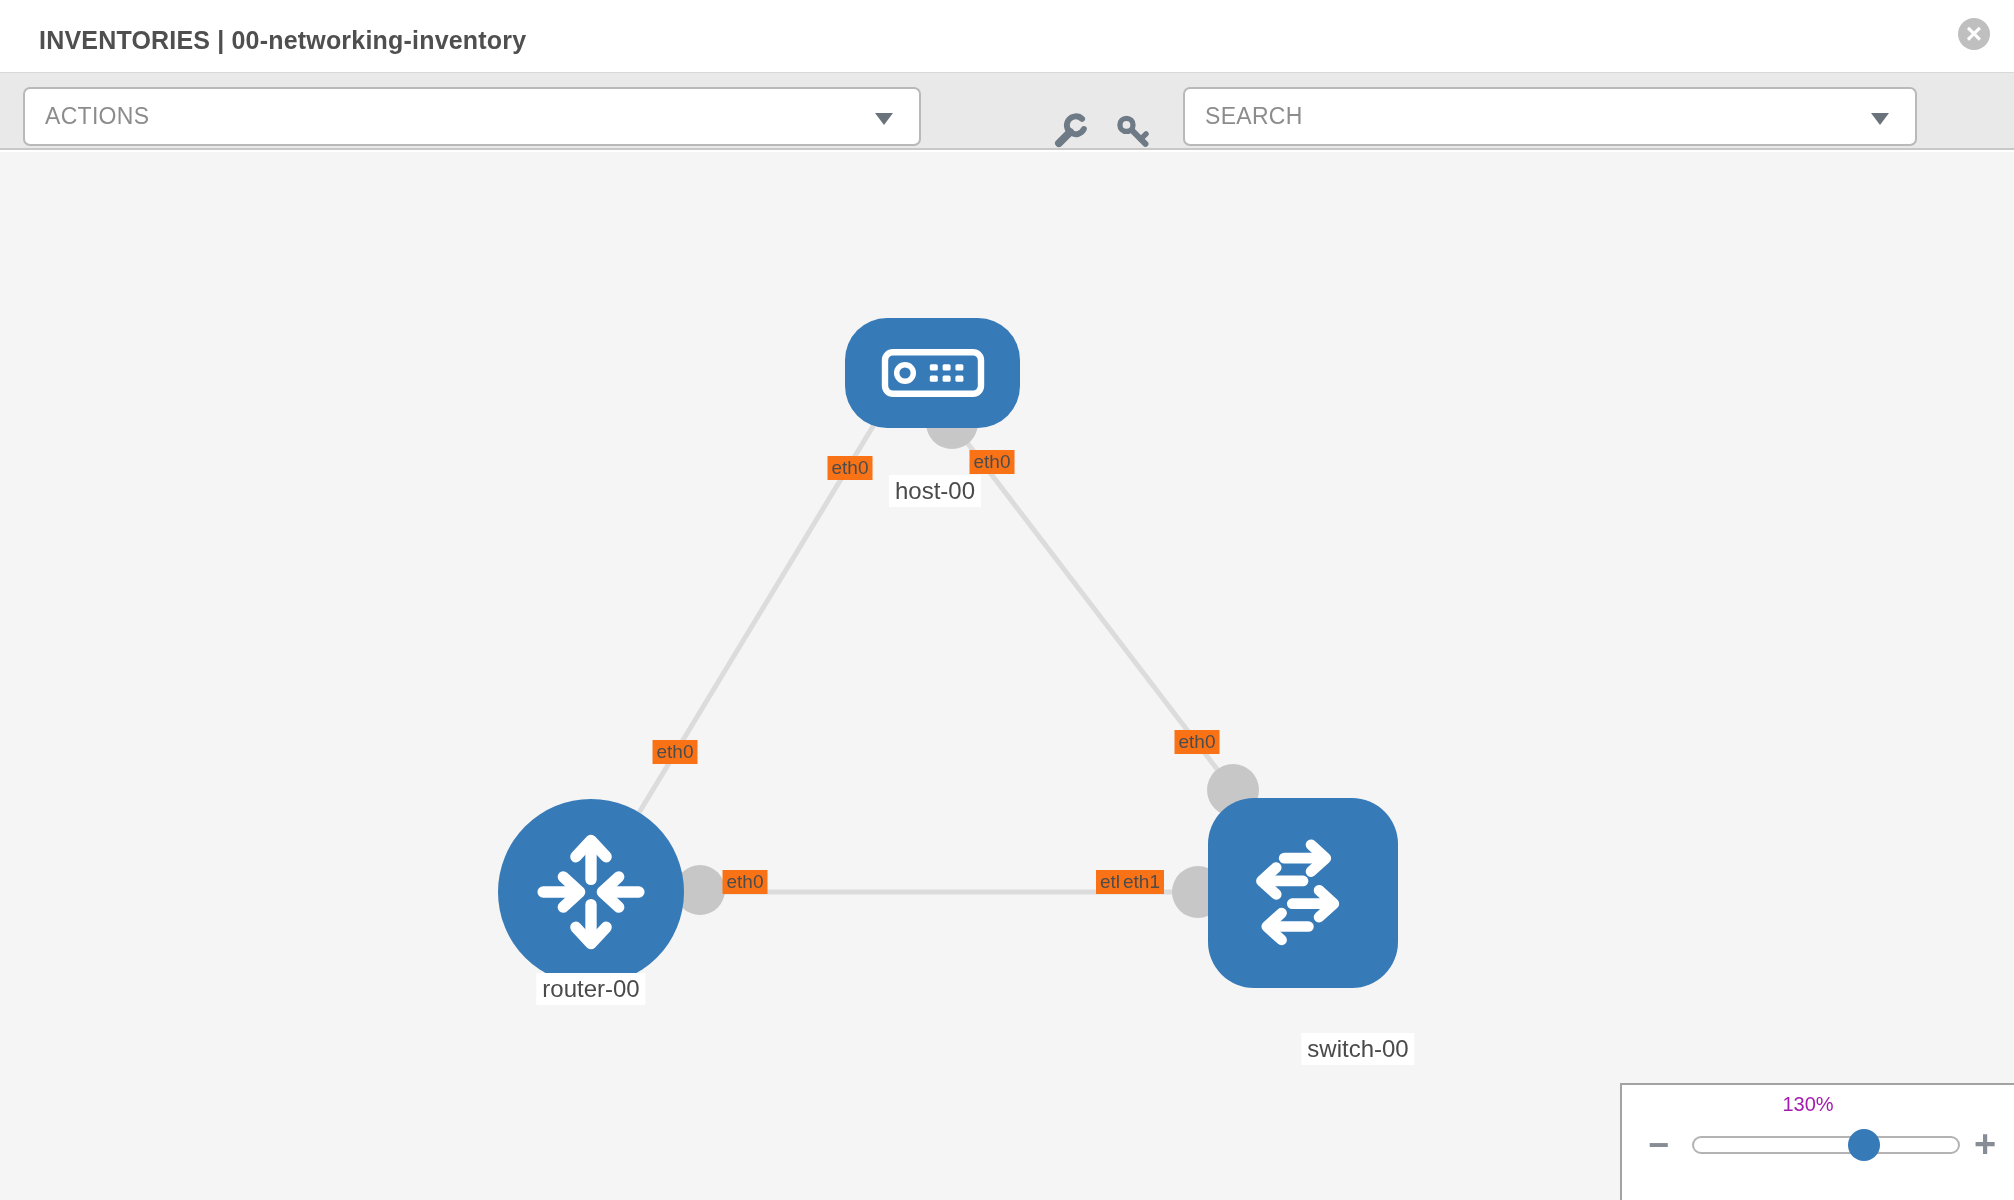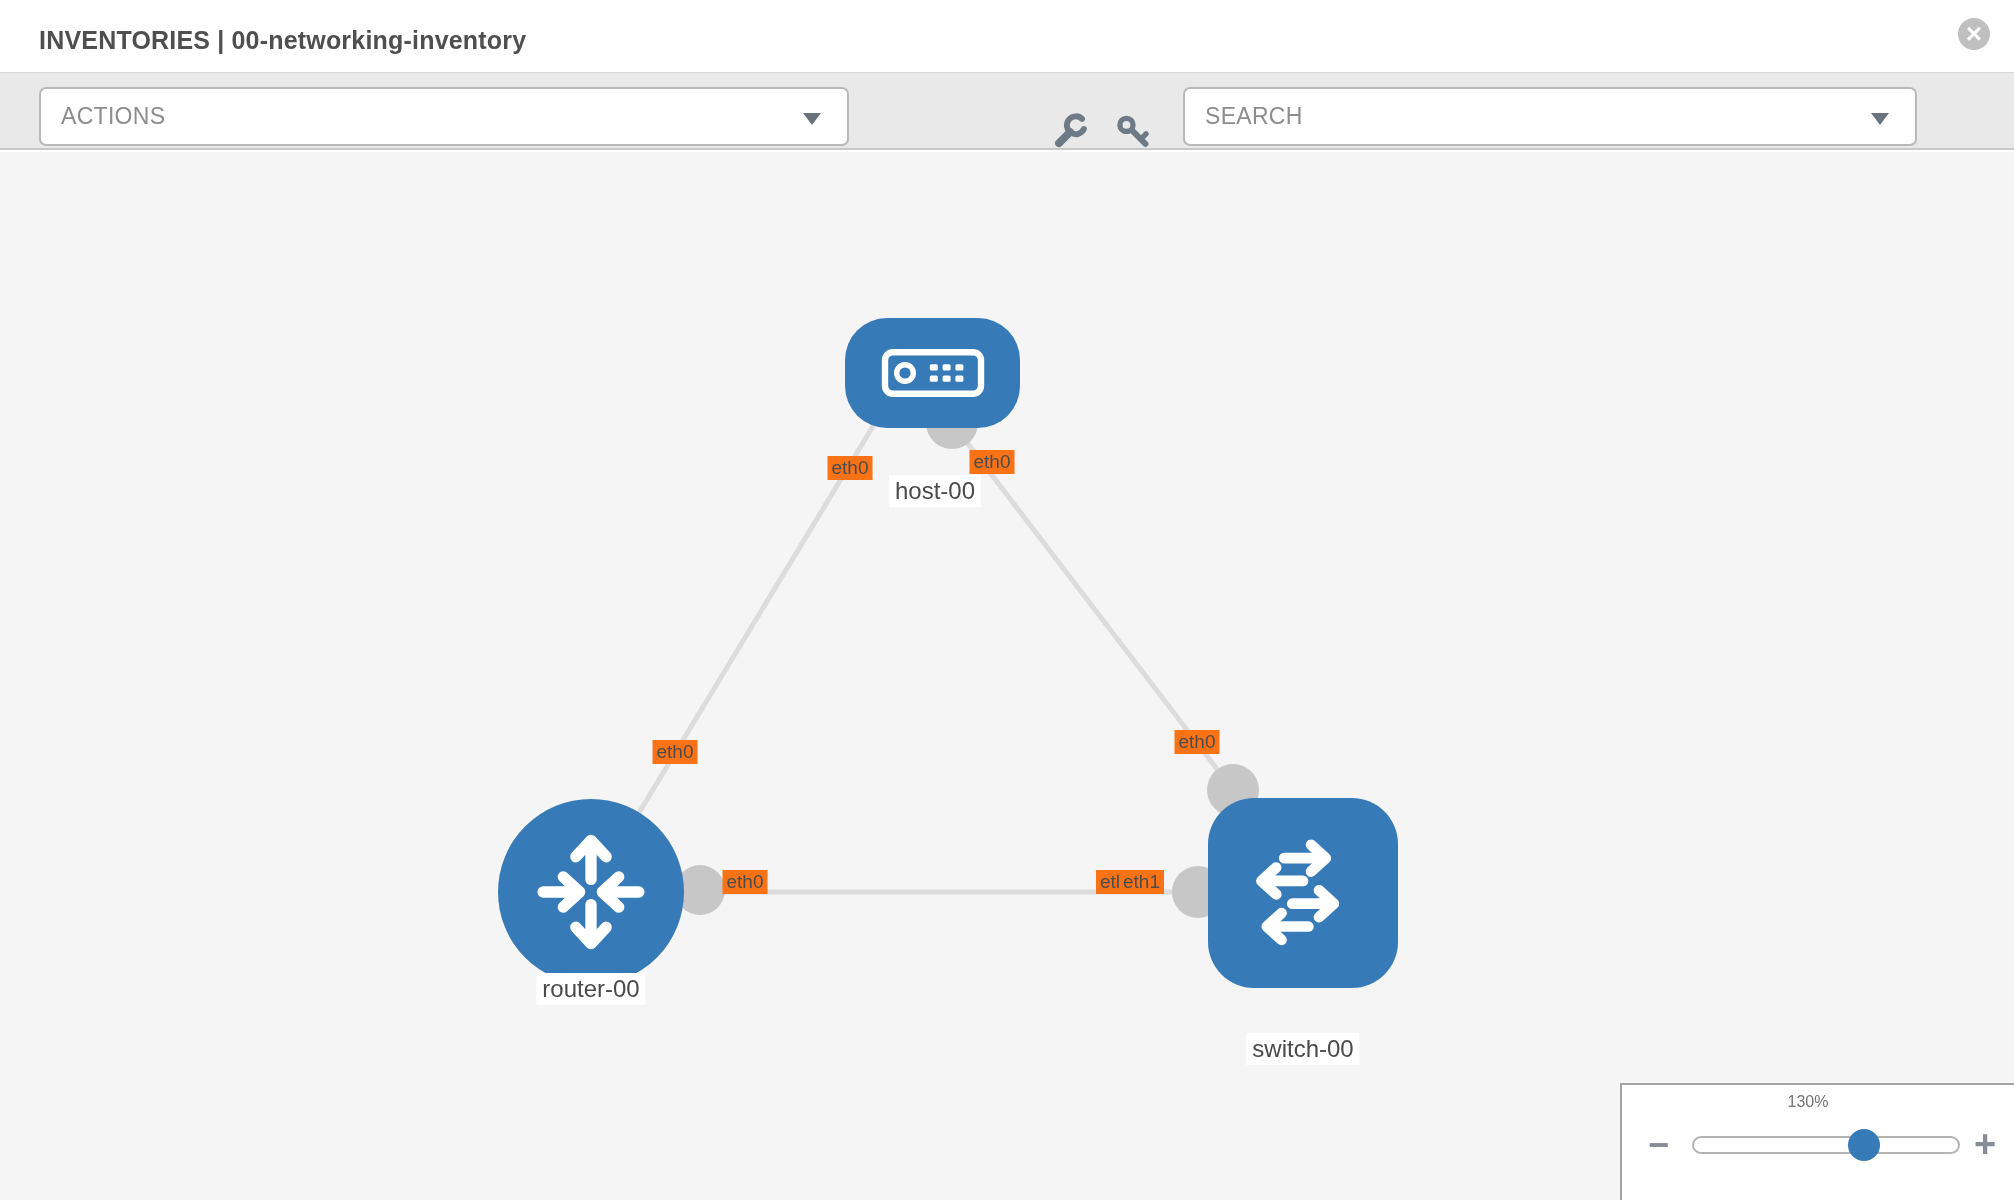--- a/index.html
+++ b/index.html
@@ -30,21 +30,21 @@
     position: absolute; top: 14px; height: 59px;
     background: #ffffff; border: 2px solid #b9b9b9; border-radius: 7px;
     display: flex; align-items: center; cursor: pointer;
   }
   .select-box .select-label { margin-left: 20px; font-size: 23px; color: #8c8c8c; letter-spacing: 0.3px; }
   .caret {
     position: absolute; right: 26px; top: 24px; width: 0; height: 0;
     border-left: 9px solid transparent; border-right: 9px solid transparent;
     border-top: 12px solid #6a737c;
   }
-  .actions-select { left: 39px; width: 810px; text-align: center; }
+  .actions-select { left: 23px; width: 898px; text-align: center; }
   .search-select  { left: 1183px; width: 734px; }
   .tool-btn { position: absolute; top: 40px; cursor: pointer; }
   .tool-btn.wrench { left: 1050px; }
   .tool-btn.key    { left: 1114px; }
 
   
   .canvas {
     position: absolute; left: 0; top: 152px; width: 2014px; height: 1048px;
     background: #f5f5f5;
   }
@@ -56,34 +56,34 @@
   .node-host   { left: 845px; top: 318px; width: 175px; height: 110px; border-radius: 42px; }
   .node-router { left: 498px; top: 799px; width: 186px; height: 186px; border-radius: 50%; }
   .node-switch { left: 1208px; top: 798px; width: 190px; height: 190px; border-radius: 46px; }
 
   .node-label {
     position: absolute; z-index: 3; transform: translateX(-50%);
     background: #ffffff; color: #4a4a4a; font-size: 24px; padding: 2px 6px; white-space: nowrap; margin-top: 35px;
   }
   .label-host   { left: 935px;  top: 440px; }
   .label-router { left: 591px;  top: 938px; }
-  .label-switch { left: 1303px; top: 998px; }
+  .label-switch { left: 1358px; top: 998px; }
 
   .if-label {
     position: absolute; z-index: 3; background: #f97316; color: #4c4c4c;
     font-size: 19px; padding: 1px 4px; white-space: nowrap;
   }
   .center-x { transform: translateX(-50%); }
 
   
   .zoom-panel {
     position: absolute; left: 1620px; top: 1083px; width: 394px; height: 117px;
     background: #ffffff; border-left: 2px solid #a3a3a3; border-top: 2px solid #a3a3a3; z-index: 4;
   }
-  .zoom-percent { position: absolute; left: 0; right: 20px; top: 8px; text-align: center; font-size: 16px; color: #737373; }
+  .zoom-percent { position: absolute; left: 0; right: 20px; top: 8px; text-align: center; font-size: 20px; color: #a21caf; }
   .zoom-minus, .zoom-plus {
     position: absolute; top: 38px; font-weight: bold; color: #878d94; cursor: pointer; line-height: 1;
   }
   .zoom-minus { left: 26px;  font-size: 36px; top: 42px; }
   .zoom-plus  { left: 352px; font-size: 38px; top: 40px; }
   .zoom-track {
     position: absolute; left: 70px; top: 51px; width: 268px; height: 18px;
     background: #ffffff; border: 2px solid #b3b3b3; border-radius: 10px; cursor: pointer;
   }
   .zoom-thumb {

